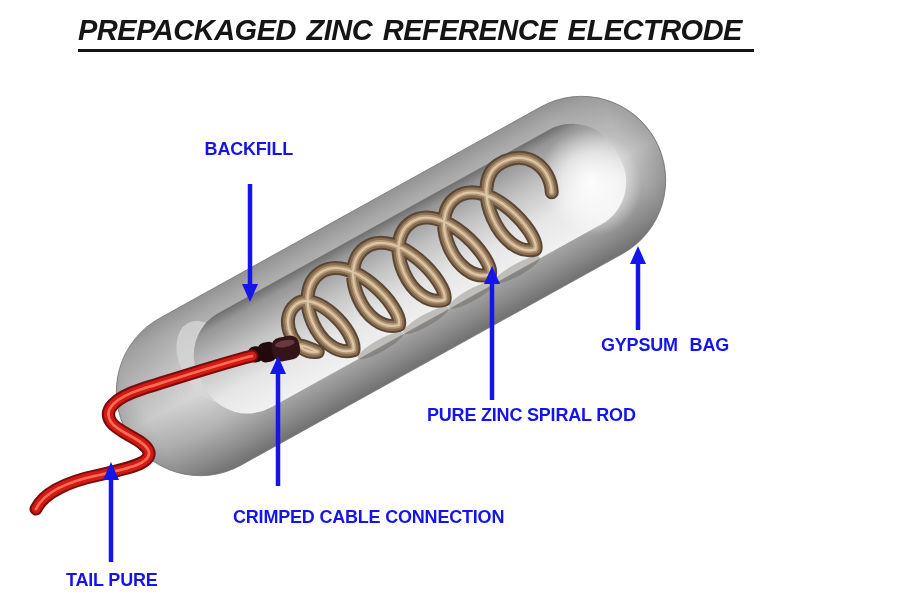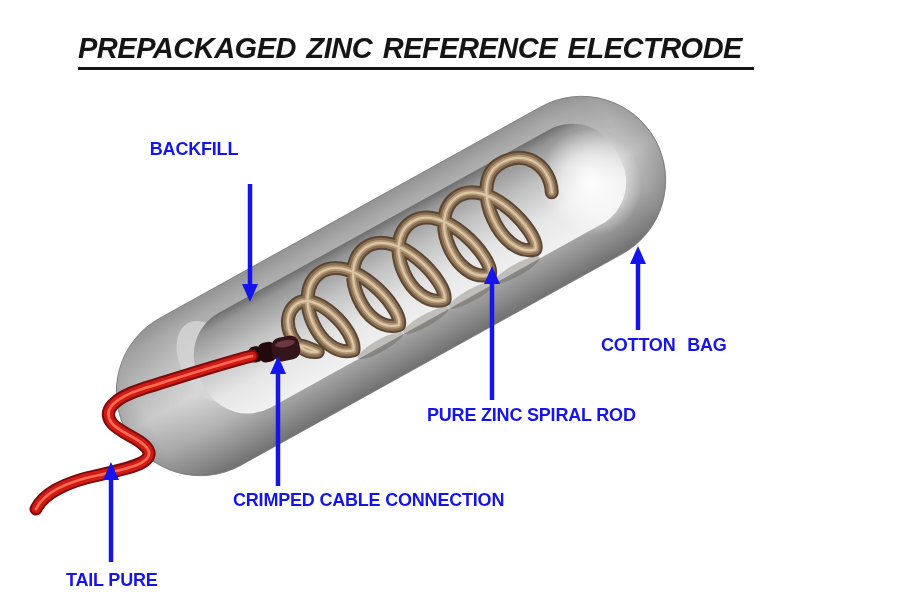--- a/index.html
+++ b/index.html
@@ -8,31 +8,30 @@
     font-family:"Liberation Sans", sans-serif; overflow:hidden;
   }
   .art { position:absolute; left:0; top:0; }
   .title {
     position:absolute; left:78px; top:14px;
     font-size:29px; font-weight:bold; font-style:italic;
     color:var(--title-color,#151515);
     border-bottom:3px solid var(--title-color,#151515);
     padding:0 12px 2px 0; letter-spacing:-0.5px; word-spacing:3px;
     white-space:nowrap;
-    margin-top:18px;
   }
   .lbl {
     position:absolute; color:var(--label-blue,#1414EB);
     font-weight:bold; font-size:18px; letter-spacing:-0.2px;
     white-space:nowrap; line-height:24px;
   }
-  #lbl-backfill { left:95px; top:137px; width:198px; text-align:center; }
+  #lbl-backfill { left:95px; top:137px; width:198px; text-align:right; }
   #lbl-cotton   { left:601px; top:333px; word-spacing:7px; }
   #lbl-zinc     { left:427px; top:403px;text-align:right; }
-  #lbl-crimp    { left:233px; top:488px; }
+  #lbl-crimp    { left:233px; top:505px; }
   #lbl-tail     { left:66px;  top:568px; }
   .arrow-line { stroke:var(--label-blue,#1414EB); stroke-width:4.5; fill:none; }
   .arrow-head { fill:var(--label-blue,#1414EB); }
   .cable-core { stroke:var(--cable-red,#cf1b14); }
   .coil-mid   { stroke:var(--coil-brown,#8a6f52); }
 </style>
 </head>
 <body>
 
 <div class="stage">
@@ -150,18 +149,18 @@
       <line class="arrow-line" x1="111" y1="562" x2="111" y2="476"></line>
       <polygon class="arrow-head" points="111,462 103,480 119,480"></polygon>
     </g>
   </svg>
 
   <div class="title">PREPACKAGED ZINC REFERENCE ELECTRODE</div>
 
   <div id="lbl-backfill" class="lbl">
     <div>BACKFILL</div>
   </div>
-  <div id="lbl-cotton" class="lbl">COTTON BAG</div>
+  <div id="lbl-cotton" class="lbl">GYPSUM BAG</div>
   <div id="lbl-zinc" class="lbl">PURE ZINC SPIRAL ROD</div>
   <div id="lbl-crimp" class="lbl">CRIMPED CABLE CONNECTION</div>
   <div id="lbl-tail" class="lbl">TAIL PURE</div>
 
 </div>
 
 </body></html>

